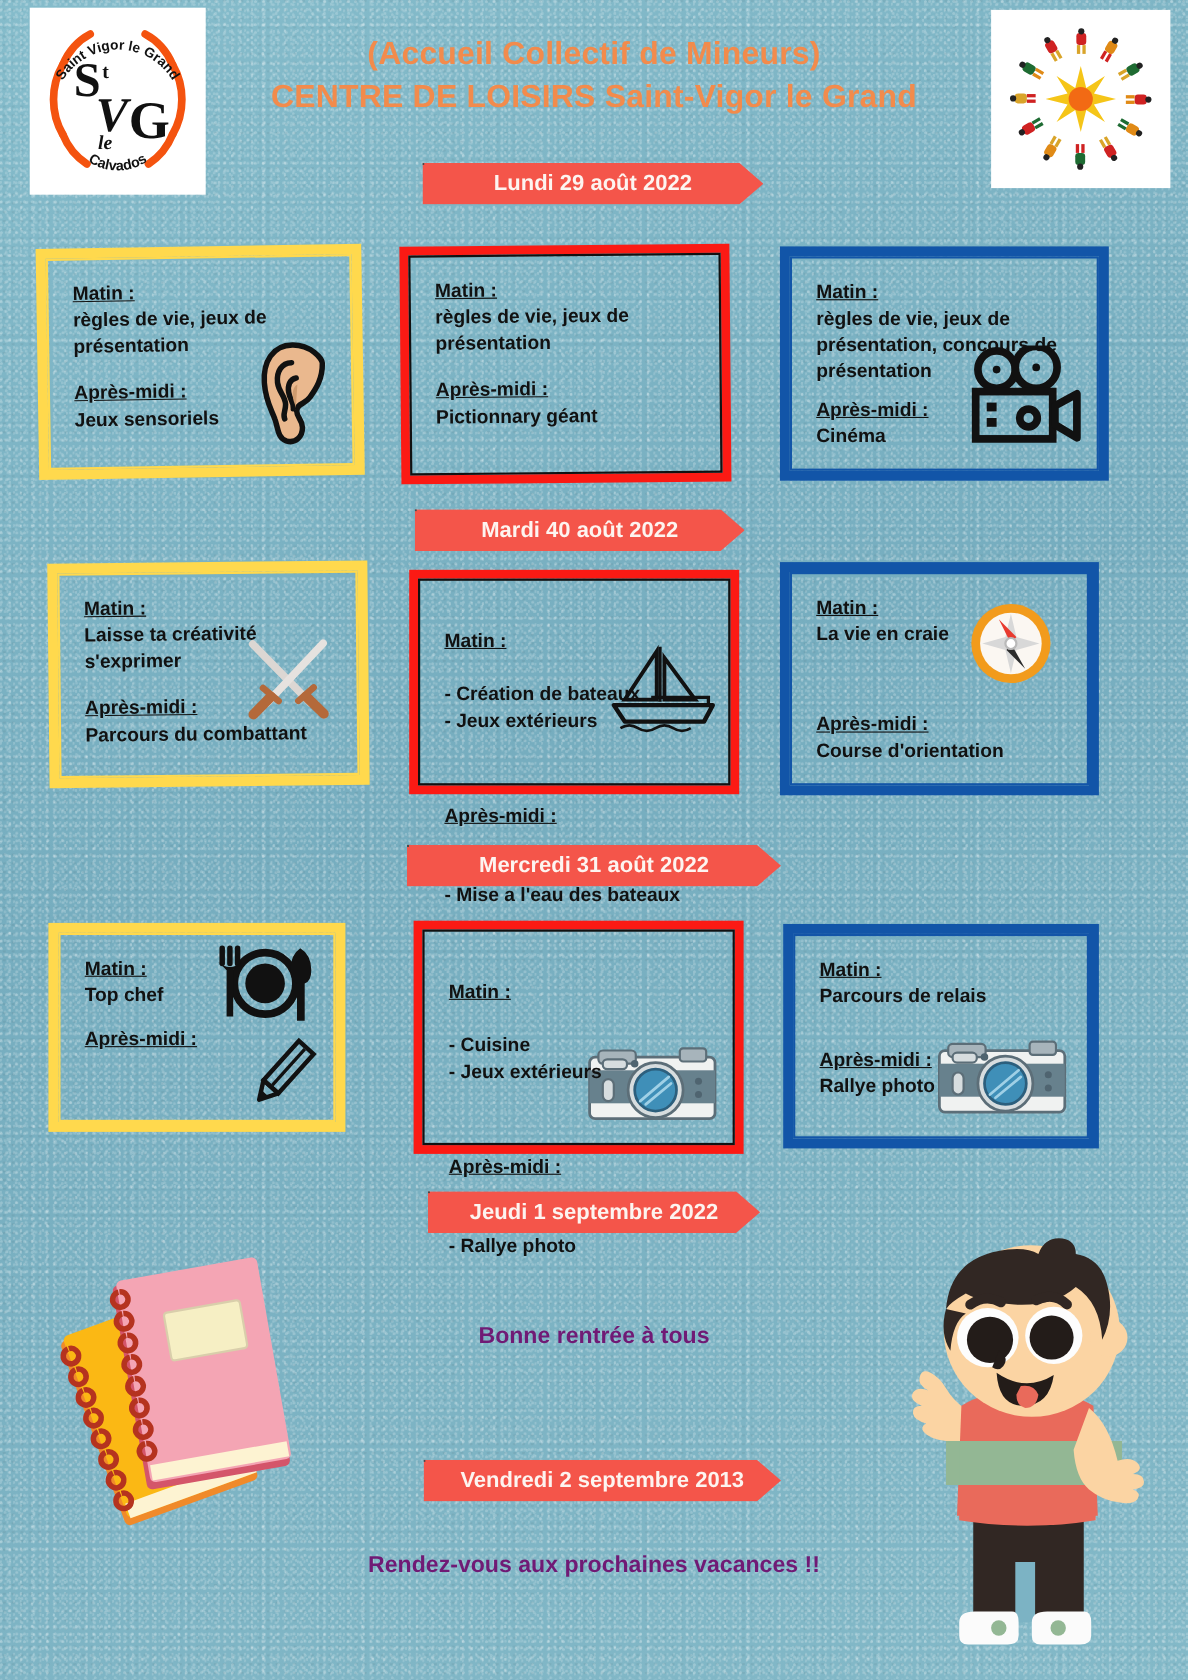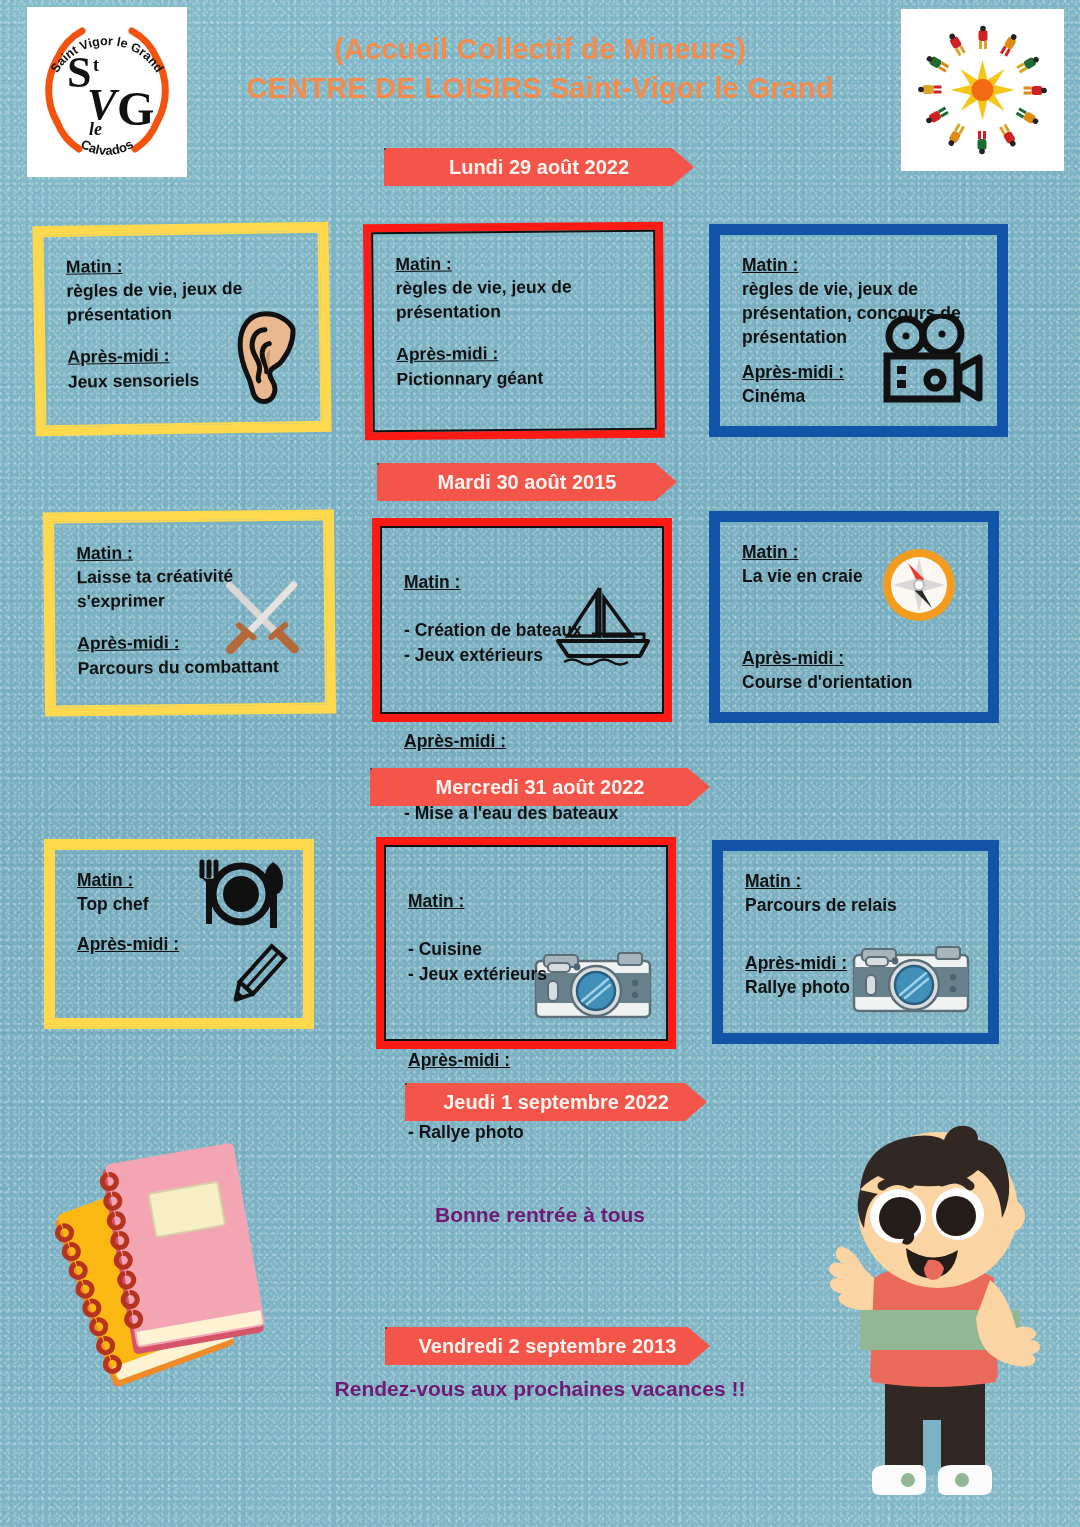--- a/index.html
+++ b/index.html
@@ -297,21 +297,21 @@
     <span class="slot-items">règles de vie, jeux de présentation, concours de présentation</span>
     <span class="gap" style="height:10px;"></span>
     <span class="slot-label">Après-midi :</span>
     <span class="slot-items">Cinéma</span>
   </div>
 </div>
 
 <div class="day-ribbon" style="left:377px;top:463px;width:300px;">
   <div class="ribbon-body">
     <span class="ribbon-notch"></span>
-    <span class="ribbon-label">Mardi 30 août 2015</span>
+    <span class="ribbon-label">Mardi 40 août 2022</span>
   </div>
 </div>
 
 <div class="card yellow" style="left:44px;top:511px;width:291px;height:204px;transform:rotate(-0.6deg);">
   <div class="card-inner"></div>
   <div class="card-icon" style="right:18px;bottom:46px;width:92px;height:82px;">
     <svg viewBox="0 0 92 82" width="92" height="82">
       <g>
         <line x1="14" y1="8" x2="66" y2="62" stroke="#dcd7d3" stroke-width="7" stroke-linecap="round"></line>
         <line x1="62" y1="56" x2="78" y2="72" stroke="#b4693a" stroke-width="9" stroke-linecap="round"></line>
@@ -462,37 +462,37 @@
   </div>
   <div class="card-text">
     <span class="slot-label">Matin :</span>
     <span class="slot-items">Parcours de relais</span>
     <span class="gap" style="height:34px;"></span>
     <span class="slot-label">Après-midi :</span>
     <span class="slot-items">Rallye photo</span>
   </div>
 </div>
 
-<div class="day-ribbon" style="left:389px;top:1083px;width:302px;margin-left:16px;">
+<div class="day-ribbon" style="left:389px;top:1083px;width:302px;">
   <div class="ribbon-body">
     <span class="ribbon-notch"></span>
     <span class="ribbon-label">Jeudi 1 septembre 2022</span>
   </div>
 </div>
 
 <div class="closing-text" style="left:340px;top:1203px;width:400px;">Bonne rentrée à tous</div>
 
 <div class="day-ribbon" style="left:385px;top:1327px;width:325px;">
   <div class="ribbon-body">
     <span class="ribbon-notch"></span>
     <span class="ribbon-label">Vendredi 2 septembre 2013</span>
   </div>
 </div>
 
-<div class="closing-text" style="left:280px;top:1377px;width:520px;">Rendez-vous aux prochaines vacances !!</div>
+<div class="closing-text" style="left:280px;top:1411px;width:520px;">Rendez-vous aux prochaines vacances !!</div>
 
 <div class="illus" style="left:48px;top:1140px;width:250px;height:260px;">
   <svg viewBox="0 0 250 260" width="250" height="260">
     <g transform="rotate(-14 125 130)">
 
       <g transform="translate(6,34) rotate(-6 90 95)">
         <rect x="24" y="12" width="128" height="178" rx="5" fill="#f08a2a"></rect>
         <rect x="28" y="8" width="126" height="176" rx="5" fill="#fbb814"></rect>
         <rect x="30" y="170" width="122" height="14" fill="#fdf3d2"></rect>
         <g stroke="#b5331f" stroke-width="5" fill="none">

